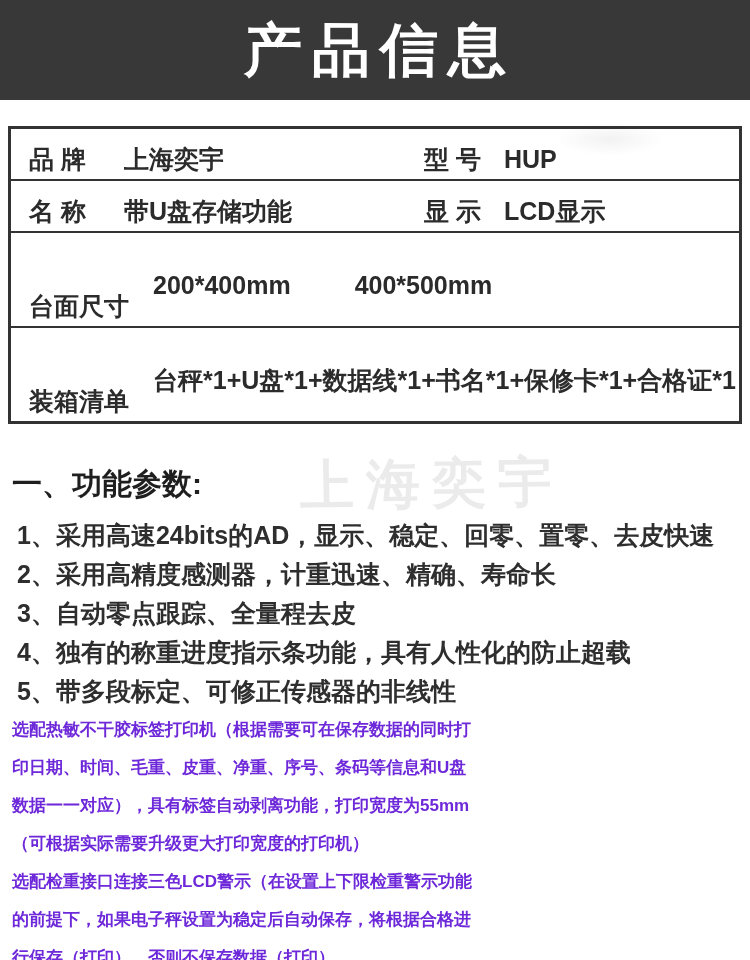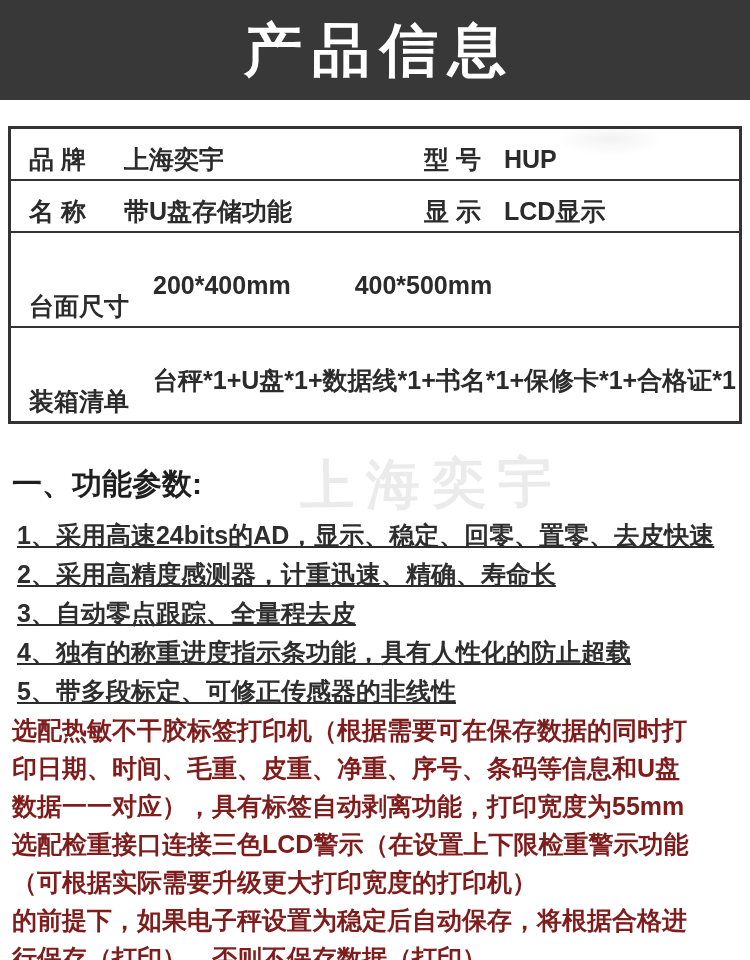--- a/index.html
+++ b/index.html
@@ -88,37 +88,36 @@
     font-weight: 700;
     color: #1f1f1f;
     line-height: 36px;
     white-space: nowrap;
   }
   .section-heading.second {
     margin-top: 46px;
   }
   .feature-list {
     margin-left: 17px;
-    text-decoration: underline;
   }
   .feature-item {
     font-size: 25px;
     font-weight: 600;
     line-height: 39px;
     color: #2e2e2e;
     white-space: nowrap;
   }
   .options-text {
     margin-left: 12px;
   }
   .options-line {
-    font-size: 25px;
+    font-size: 17px;
     font-weight: 600;
     line-height: 38px;
-    color: #7f1d1d;
+    color: #6d28d9;
     white-space: nowrap;
   }
   
   .watermark {
     position: absolute;
     left: 300px;
     top: 448px;
     font-size: 54px;
     font-weight: 700;
     letter-spacing: 12px;
@@ -183,22 +182,22 @@
     <div class="feature-item">2、采用高精度感测器，计重迅速、精确、寿命长</div>
     <div class="feature-item">3、自动零点跟踪、全量程去皮</div>
     <div class="feature-item">4、独有的称重进度指示条功能，具有人性化的防止超载</div>
     <div class="feature-item">5、带多段标定、可修正传感器的非线性</div>
   </div>
 
   <div class="options-text">
     <div class="options-line">选配热敏不干胶标签打印机（根据需要可在保存数据的同时打</div>
     <div class="options-line">印日期、时间、毛重、皮重、净重、序号、条码等信息和U盘</div>
     <div class="options-line">数据一一对应），具有标签自动剥离功能，打印宽度为55mm</div>
+    <div class="options-line">（可根据实际需要升级更大打印宽度的打印机）</div>
     <div class="options-line">选配检重接口连接三色LCD警示（在设置上下限检重警示功能</div>
-    <div class="options-line">（可根据实际需要升级更大打印宽度的打印机）</div>
     <div class="options-line">的前提下，如果电子秤设置为稳定后自动保存，将根据合格进</div>
     <div class="options-line">行保存（打印），否则不保存数据（打印）</div>
   </div>
 
   <div class="watermark">上海奕宇</div>
   <div class="smudge"></div>
 
 </div>
 
 </body></html>

